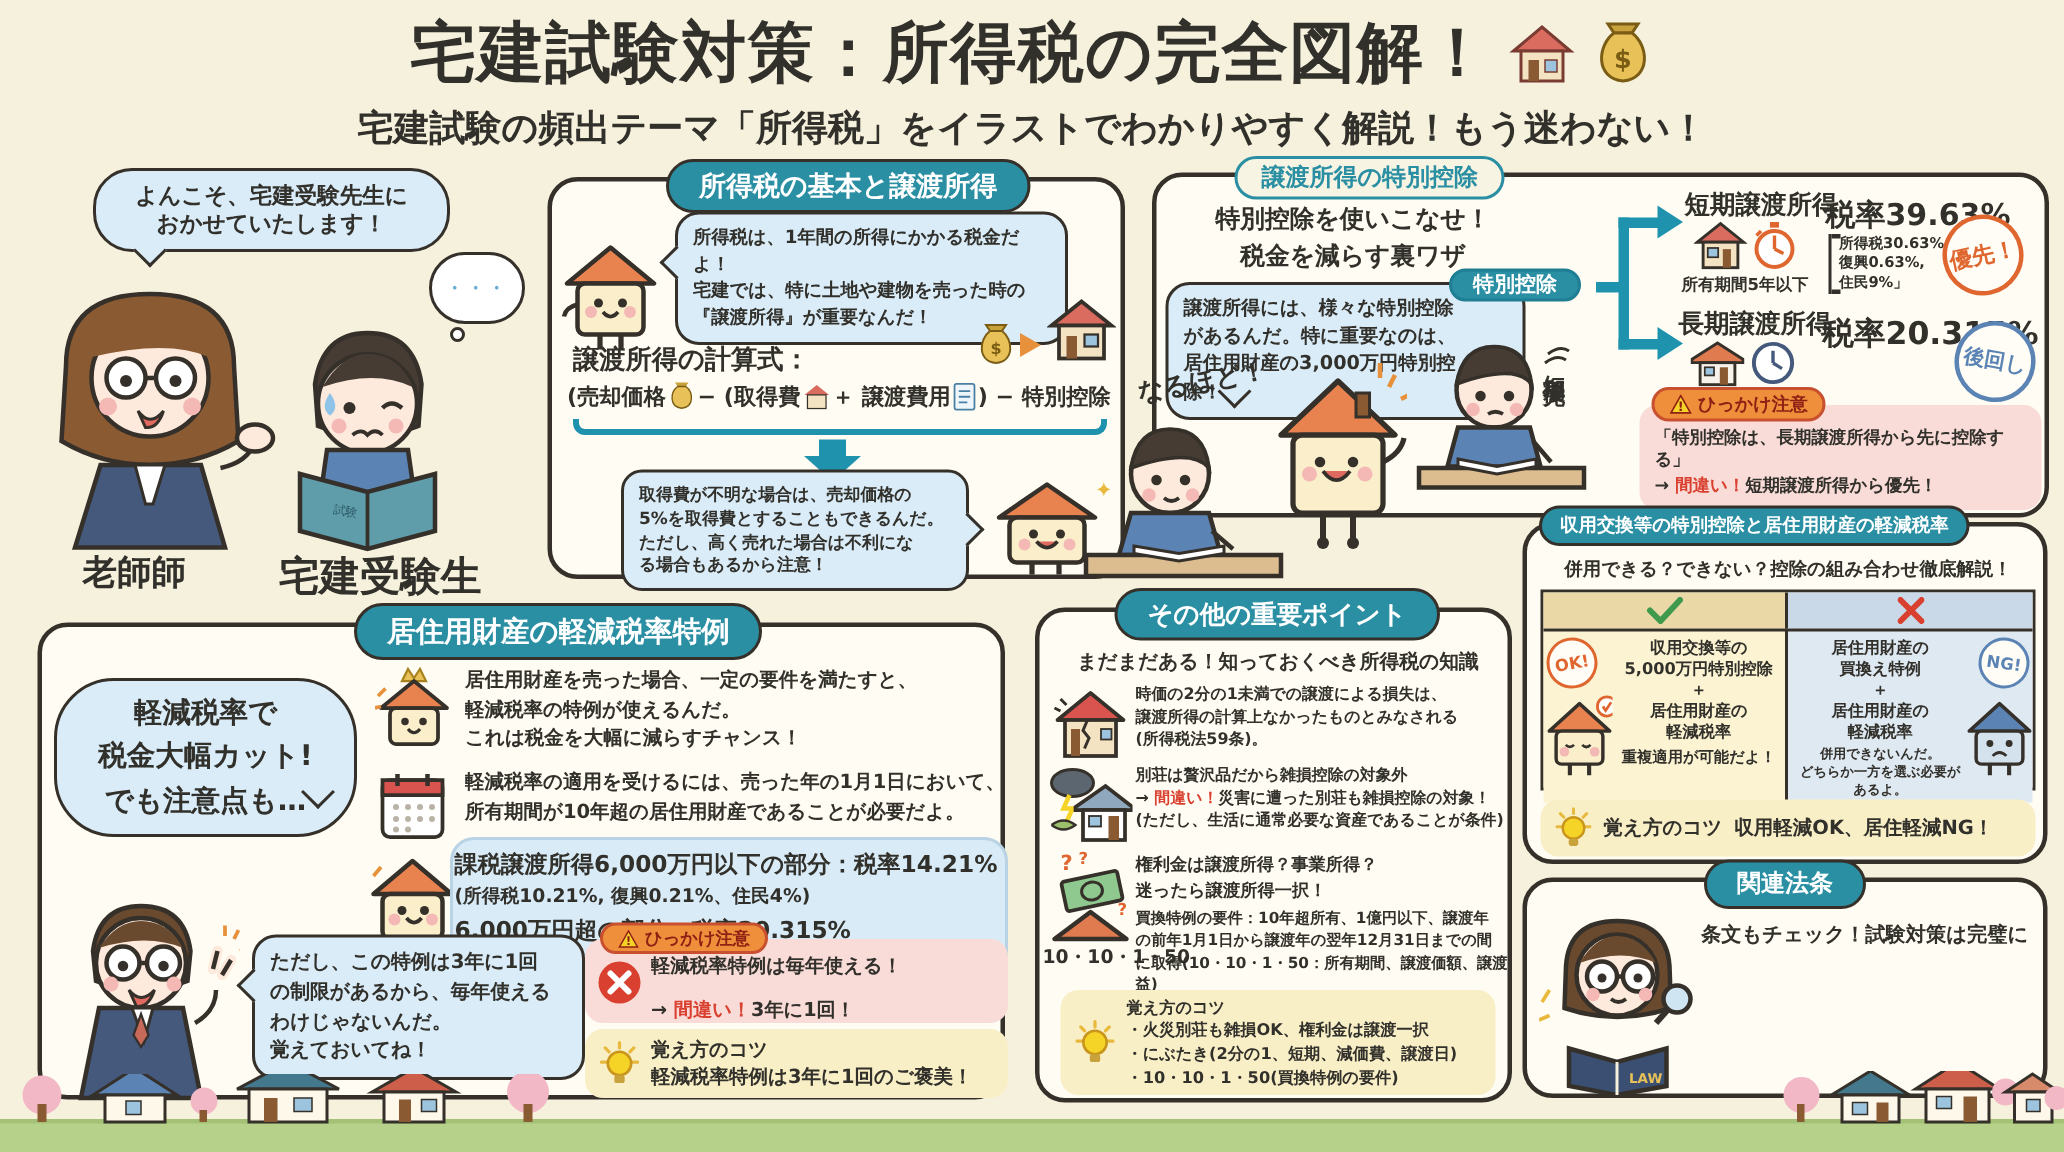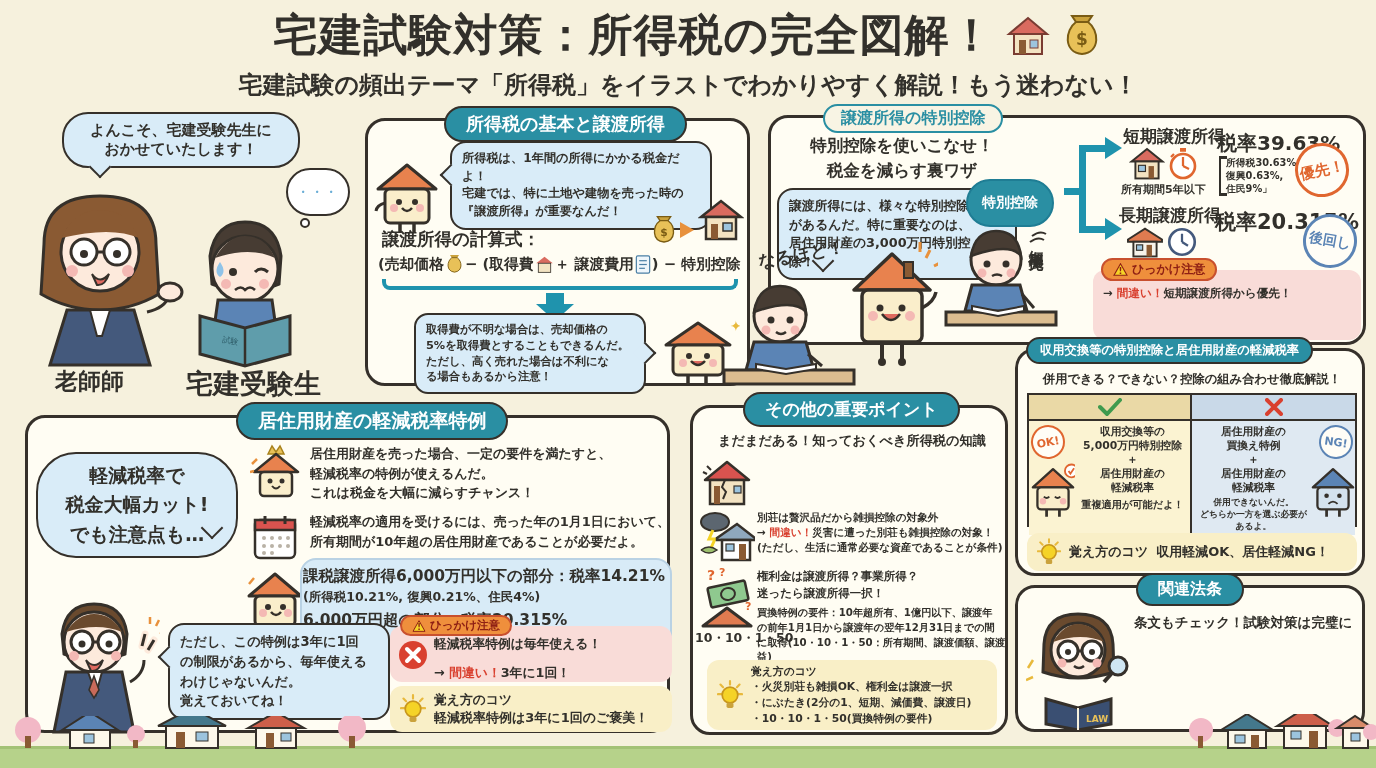--- a/index.html
+++ b/index.html
@@ -186,21 +186,21 @@
 </div>
 
 <div class="panel" style="left:768px;top:115px;width:598px;height:230px">
   <div class="pill-outline" style="left:52px;top:-14px;font-size:16px">譲渡所得の特別控除</div>
   <div class="abs b tc pre" style="left:10px;top:16px;width:242px;font-size:16.5px;line-height:1.5">特別控除を使いこなせ！
 税金を減らす裏ワザ</div>
   <div class="bubble pre" style="left:6px;top:70px;width:240px;font-size:12.8px;line-height:1.45">譲渡所得には、様々な特別控除
 があるんだ。特に重要なのは、
 居住用財産の3,000万円特別控
 除！</div>
-  <div class="pill" style="left:195px;top:61px;font-size:14px;padding:13px 14px;border-color:#1f7d94">特別控除</div>
+  <div class="pill" style="left:195px;top:61px;font-size:14px;padding:0 14px;border-color:#1f7d94">特別控除</div>
   <div class="teal-line" style="left:293px;top:70px;width:20px;height:7px"></div>
   <div class="teal-line" style="left:308px;top:27px;width:7px;height:88px"></div>
   <div class="teal-line" style="left:308px;top:27px;width:28px;height:7px"></div>
   <div class="abs" style="left:334px;top:19px;width:0;height:0;border-top:11px solid transparent;border-bottom:11px solid transparent;border-left:17px solid #1f93ad"></div>
   <div class="teal-line" style="left:308px;top:108px;width:28px;height:7px"></div>
   <div class="abs" style="left:334px;top:100px;width:0;height:0;border-top:11px solid transparent;border-bottom:11px solid transparent;border-left:17px solid #1f93ad"></div>
 
   <div class="abs b" style="left:352px;top:7px;font-size:17px">短期譲渡所得</div>
   <div class="abs" style="left:358px;top:28px;display:flex;gap:3px;align-items:flex-end">
     <svg width="36" height="34" viewBox="0 0 46 44">
@@ -254,20 +254,21 @@
   </div>
 
   <div class="warn-box" style="left:322px;top:152px;width:268px;height:70px;font-size:12px;padding-top:14px">
     <div class="warn-pill" style="left:8px;top:-12px;font-size:12px">
       <svg width="15" height="13" viewBox="0 0 20 18">
           <path d="M10 1 L19 17 H1 Z" fill="#f5d327" stroke="#8f2014" stroke-width="1.5"></path>
           <text x="10" y="15" text-anchor="middle" font-size="12" font-weight="bold" fill="#8f2014">!</text>
         </svg>
       <span>ひっかけ注意</span>
     </div>
+    <div style="font-size:11.6px">「特別控除は、長期譲渡所得から先に控除する」</div>
     <div style="font-size:11.6px;margin-top:2px">
       <span>→ </span><span class="red">間違い！</span><span>短期譲渡所得から優先！</span>
     </div>
   </div>
 </div>
 
 <div class="abs b" style="left:758px;top:243px;font-size:17px;transform:rotate(-10deg)">なるほど！</div>
 <div class="abs" style="left:846px;top:238px">
   <svg width="92" height="150" viewBox="0 0 92 150">
     <path d="M8 52 L46 16 L84 52 Z" fill="#e8824e" stroke="#35302a" stroke-width="3.5" stroke-linejoin="round"></path>
@@ -443,20 +444,23 @@
   <div class="abs" style="left:8px;top:50px">
     <svg width="52" height="48" viewBox="0 0 52 48">
         <path d="M4 22 L26 4 L48 22 Z" fill="#d9534f" stroke="#35302a" stroke-width="2.5" stroke-linejoin="round"></path>
         <rect x="9" y="22" width="34" height="24" fill="#f3e3c2" stroke="#35302a" stroke-width="2.5"></rect>
         <path d="M24 22 l-3 7 4 5 -3 7" stroke="#35302a" stroke-width="2" fill="none"></path>
         <rect x="13" y="28" width="6" height="18" fill="#8a5a33"></rect>
         <rect x="33" y="28" width="7" height="7" fill="#9cc4de" stroke="#35302a" stroke-width="1.2"></rect>
         <path d="M6 8 l4 4 M2 14 l4 2" stroke="#35302a" stroke-width="2"></path>
       </svg>
   </div>
+  <div class="abs b pre" style="left:64px;top:48px;width:248px;font-size:10.6px;line-height:1.42">時価の2分の1未満での譲渡による損失は、
+譲渡所得の計算上なかったものとみなされる
+(所得税法59条)。</div>
   <div class="abs" style="left:6px;top:102px">
     <svg width="56" height="56" viewBox="0 0 56 56">
       <ellipse cx="16" cy="12" rx="14" ry="9" fill="#5c6670" stroke="#35302a" stroke-width="2"></ellipse>
       <path d="M14 20 l-4 9 h6 l-4 9" stroke="#f5d327" stroke-width="3" fill="none"></path>
       <path d="M18 28 L38 14 L56 28 L56 30 L18 30 Z" fill="#8fa8bd" stroke="#35302a" stroke-width="2.5"></path>
       <rect x="23" y="30" width="28" height="20" fill="#fff" stroke="#35302a" stroke-width="2.5"></rect>
       <rect x="27" y="34" width="8" height="7" fill="#9cc4de" stroke="#35302a" stroke-width="1.2"></rect>
       <rect x="40" y="34" width="7" height="16" fill="#8a5a33"></rect>
       <path d="M2 40 q8 -6 16 0 q-8 6 -16 0" fill="#9dc06d" stroke="#35302a" stroke-width="1.5"></path>
     </svg>

